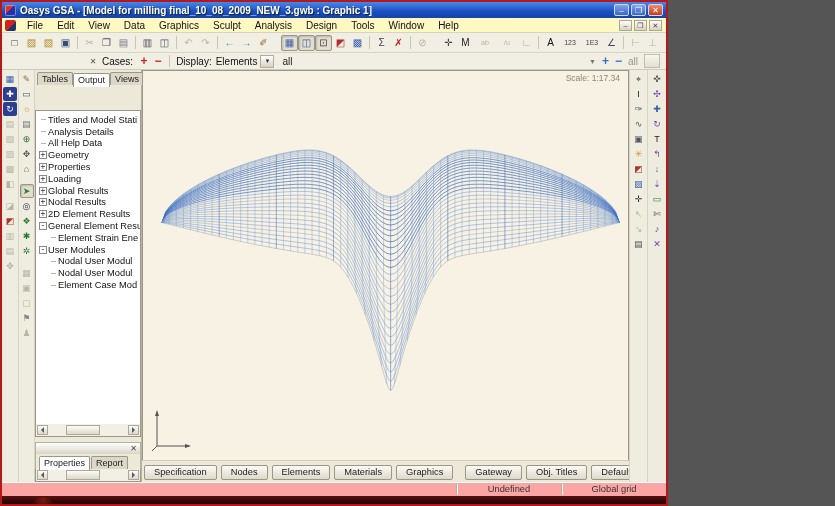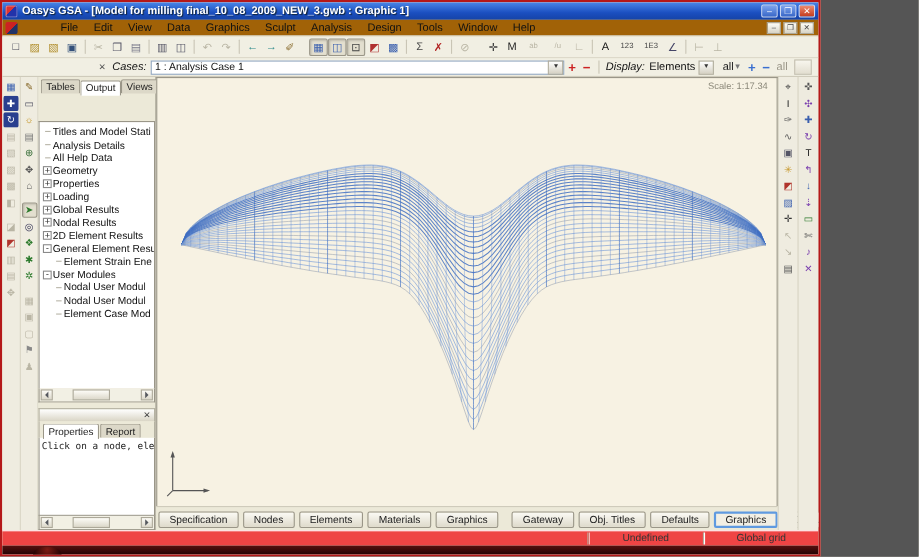--- a/index.html
+++ b/index.html
@@ -1,30 +1,30 @@
 <!DOCTYPE html>
 <html><head>
 <meta charset="utf-8">
 <style>
   html,body{margin:0;padding:0;background:#555;}
-  .win{position:relative;width:746px;height:506px;box-sizing:border-box;border:2px solid #b41819;
+  .win{position:relative;width:668px;height:506px;box-sizing:border-box;border:2px solid #b41819;
        background:#ece9d8;display:flex;flex-direction:column;overflow:hidden;
        font-family:"Liberation Sans",sans-serif;-webkit-font-smoothing:antialiased;}
   
   .titlebar{height:16px;flex:none;display:flex;align-items:center;padding:0 3px;
     background:linear-gradient(#4a86e8,#1b4fc0 60%,#1543a6);color:#fff;}
   .appicon{width:11px;height:11px;flex:none;margin-right:4px;border-radius:2px;
     background:linear-gradient(135deg,#d33 0 45%,#23a 45% 100%);box-shadow:0 0 0 1px rgba(255,255,255,.4) inset;}
   .title{font-size:10px;font-weight:bold;white-space:nowrap;overflow:hidden;text-shadow:1px 1px 1px #123;}
   .wctrls{margin-left:auto;display:flex;gap:2px;}
   .wbtn{width:15px;height:12px;font-size:8px;line-height:11px;text-align:center;color:#fff;border-radius:2px;
     background:linear-gradient(#7fa4ee,#3867c8);border:1px solid #cdd9f2;box-sizing:border-box;}
   .wbtn.closebtn{background:linear-gradient(#ef8d70,#c33b1d);}
   
-  .menubar{height:14px;flex:none;display:flex;align-items:center;background:#a16207;border-bottom:1px solid #d8d4c4;padding:0 2px;gap:28px;}
+  .menubar{height:14px;flex:none;display:flex;align-items:center;background:#fef9c3;border-bottom:1px solid #d8d4c4;padding:0 2px;}
   .gsaicon{width:11px;height:11px;flex:none;margin:0 4px 0 1px;border-radius:2px;
     background:linear-gradient(135deg,#c22 0 55%,#236 55% 100%);}
   .menuitem{font-size:10px;color:#111;padding:0 7px;white-space:nowrap;}
   .mctrls{margin-left:auto;display:flex;gap:2px;padding-right:2px;}
   .mbtn{width:13px;height:11px;font-size:7px;line-height:10px;text-align:center;color:#444;
     background:linear-gradient(#fdfdf8,#d8d4c6);border:1px solid #aca899;box-sizing:border-box;}
   
   .toolbar{height:19px;flex:none;display:flex;align-items:center;background:#f1efe3;
     border-bottom:1px solid #d8d4c4;padding:0 4px;}
   .ic{width:17px;height:16px;flex:none;display:flex;align-items:center;justify-content:center;
@@ -40,21 +40,21 @@
     border-bottom:1px solid #cfcbbb;font-size:10px;color:#111;}
   .cspacer{width:86px;flex:none;}
   .xsmall{width:10px;flex:none;font-size:8px;color:#555;text-align:center;margin-right:2px;}
   .combo{width:400px;height:13px;background:#fff;border:1px solid #91a7c0;display:flex;align-items:center;
     padding:0 0 0 3px;box-sizing:border-box;}
   .combo .val{font-size:9.5px;white-space:nowrap;overflow:hidden;}
   .dbtn{margin-left:auto;width:12px;height:11px;flex:none;background:linear-gradient(#fefefe,#d5d1c3);
     border:1px solid #b1ad9d;font-size:6px;color:#333;display:flex;align-items:center;justify-content:center;}
   .pm{font-size:12px;font-weight:bold;color:#c22;width:14px;text-align:center;}
   .vsep{width:1px;height:12px;background:#c9c5b5;margin:0 4px;}
-  .dlabel{margin-left:2px;white-space:nowrap;font-style:italic;}
+  .dlabel{margin-left:2px;white-space:nowrap;}
   .dval{margin-left:4px;white-space:nowrap;}
   .dall{margin-left:8px;color:#222;}
   .rcluster{margin-left:auto;display:flex;align-items:center;gap:6px;padding-right:6px;color:#9a9688;}
   .rcluster .pmr{font-size:12px;font-weight:bold;color:#3a6fd0;}
   .grip{width:14px;height:12px;background:
      linear-gradient(#f8f6ee,#e2ded0);border:1px solid #c2beae;}
   
   .main{flex:1;display:flex;min-height:0;}
   .vtb{width:16px;flex:none;background:#efece0;display:flex;flex-direction:column;align-items:center;
     padding-top:2px;border-right:1px solid #d8d4c4;}
@@ -98,21 +98,21 @@
   .viewport svg.meshsvg{position:absolute;inset:0;width:100%;height:100%;}
   .scale{position:absolute;top:2px;right:8px;font-size:8.5px;color:#8a8778;}
   .triad{position:absolute;left:8px;bottom:8px;}
   
   .btabs{height:18px;flex:none;display:flex;align-items:center;background:#ece9d8;padding:2px 0 1px 2px;gap:4px;border-top:1px solid #cfcbbb;}
   .btab{font-size:9.3px;color:#222;padding:1px 9px 2px 9px;background:linear-gradient(#fbfaf4,#dedacb);
     border:1px solid #9a9688;border-radius:2px;white-space:nowrap;}
   .btab.gapL{margin-left:8px;}
   .btab.active{border:2px solid #5f9ae0;background:#f2efe4;padding:0 8px 1px 8px;}
   
-  .statusbar{height:13px;flex:none;display:flex;align-items:center;background:#ef4444;border-top:1px solid #fff;
+  .statusbar{height:13px;flex:none;display:flex;align-items:center;background:#fca5a5;border-top:1px solid #fff;
     font-size:9.3px;color:#333;}
   .scell{width:104px;flex:none;height:11px;line-height:11px;text-align:center;border-left:1px solid #b5b2a2;
     box-shadow:1px 0 0 #fff inset;white-space:nowrap;}
   .sfill{flex:1;}
   
   .strip{height:8px;flex:none;background:linear-gradient(#57100f,#230404);position:relative;}
   .orb{position:absolute;left:28px;top:1px;width:26px;height:14px;border-radius:50%;
     background:radial-gradient(circle at 50% 20%,#7a1c14,#2a0503 70%);}
 </style>
 </head>
@@ -286,24 +286,20 @@
       <span class="ic dis">
         <span class="g">⊥</span>
       </span>
     </div>
 
   <div class="casesbar">
     <span class="cspacer"></span>
     <span class="xsmall">✕</span>
     <span class="dlabel">Cases:</span>
     <span style="width:4px"></span>
-    <span class="combo">
-      <span class="val">1 : Analysis Case 1</span>
-      <span class="dbtn">▼</span>
-    </span>
     <span class="pm">+</span>
     <span class="pm">−</span>
     <span class="vsep"></span>
     <span class="dlabel">Display:</span>
     <span class="dval">Elements</span>
     <span class="dbtn" style="margin-left:3px">▼</span>
     <span class="dall">all</span>
     <span class="rcluster">
       <span style="font-size:7px;color:#777">▼</span>
       <span class="pmr">+</span>
@@ -529,21 +525,20 @@
       </div>
       <div class="splitter"></div>
       <div class="pstrip">
         <span class="px">✕</span>
       </div>
       <div class="ptabs2">
 
       <span class="tab active"><span>Properties</span></span>
           <span class="tab"><span>Report</span></span>
         </div>
-      <div class="pcontent">Click on a node, ele</div>
       <div class="hscroll">
         <span class="sbtn l"></span>
         <span class="sthumb"></span>
         <span class="sbtn r right-end"></span>
       </div>
     </div>
 
     <div class="center">
       <div class="viewport">
         <svg class="meshsvg" id="mesh" viewBox="0 0 662 403" preserveAspectRatio="none">

